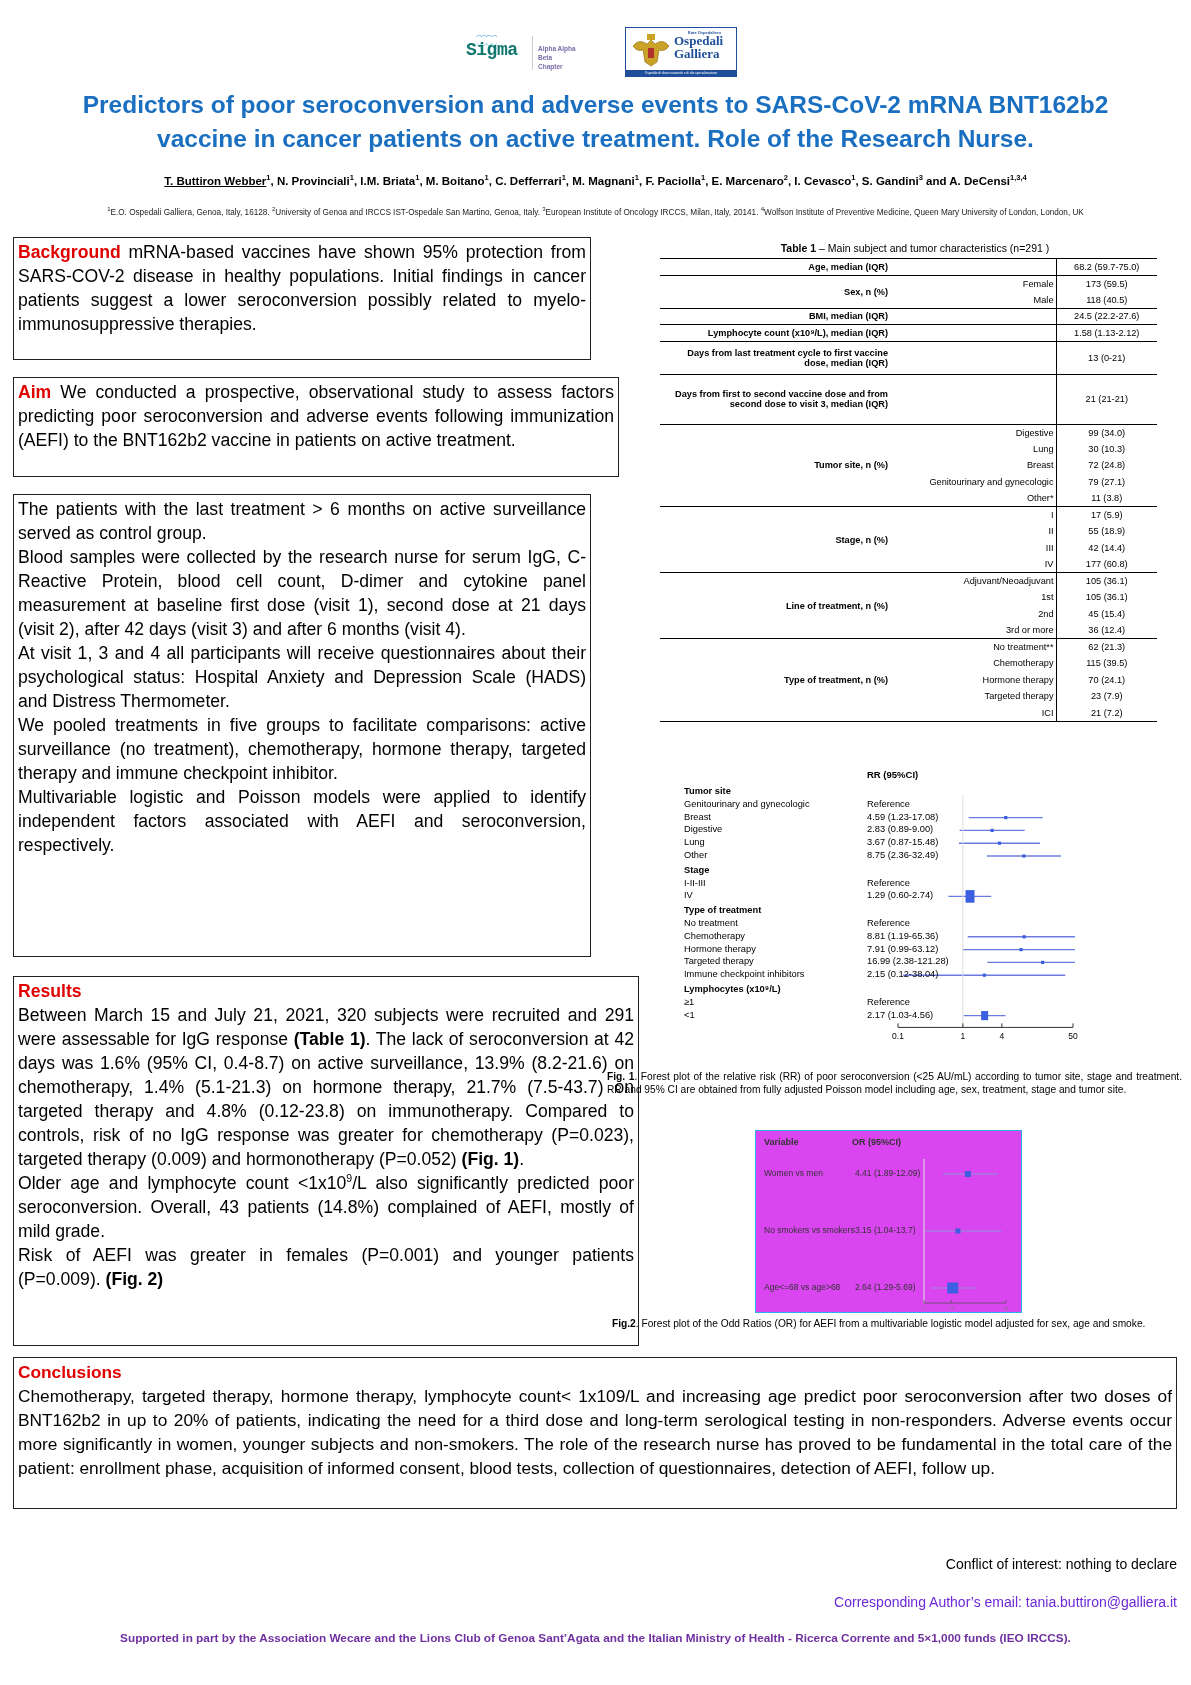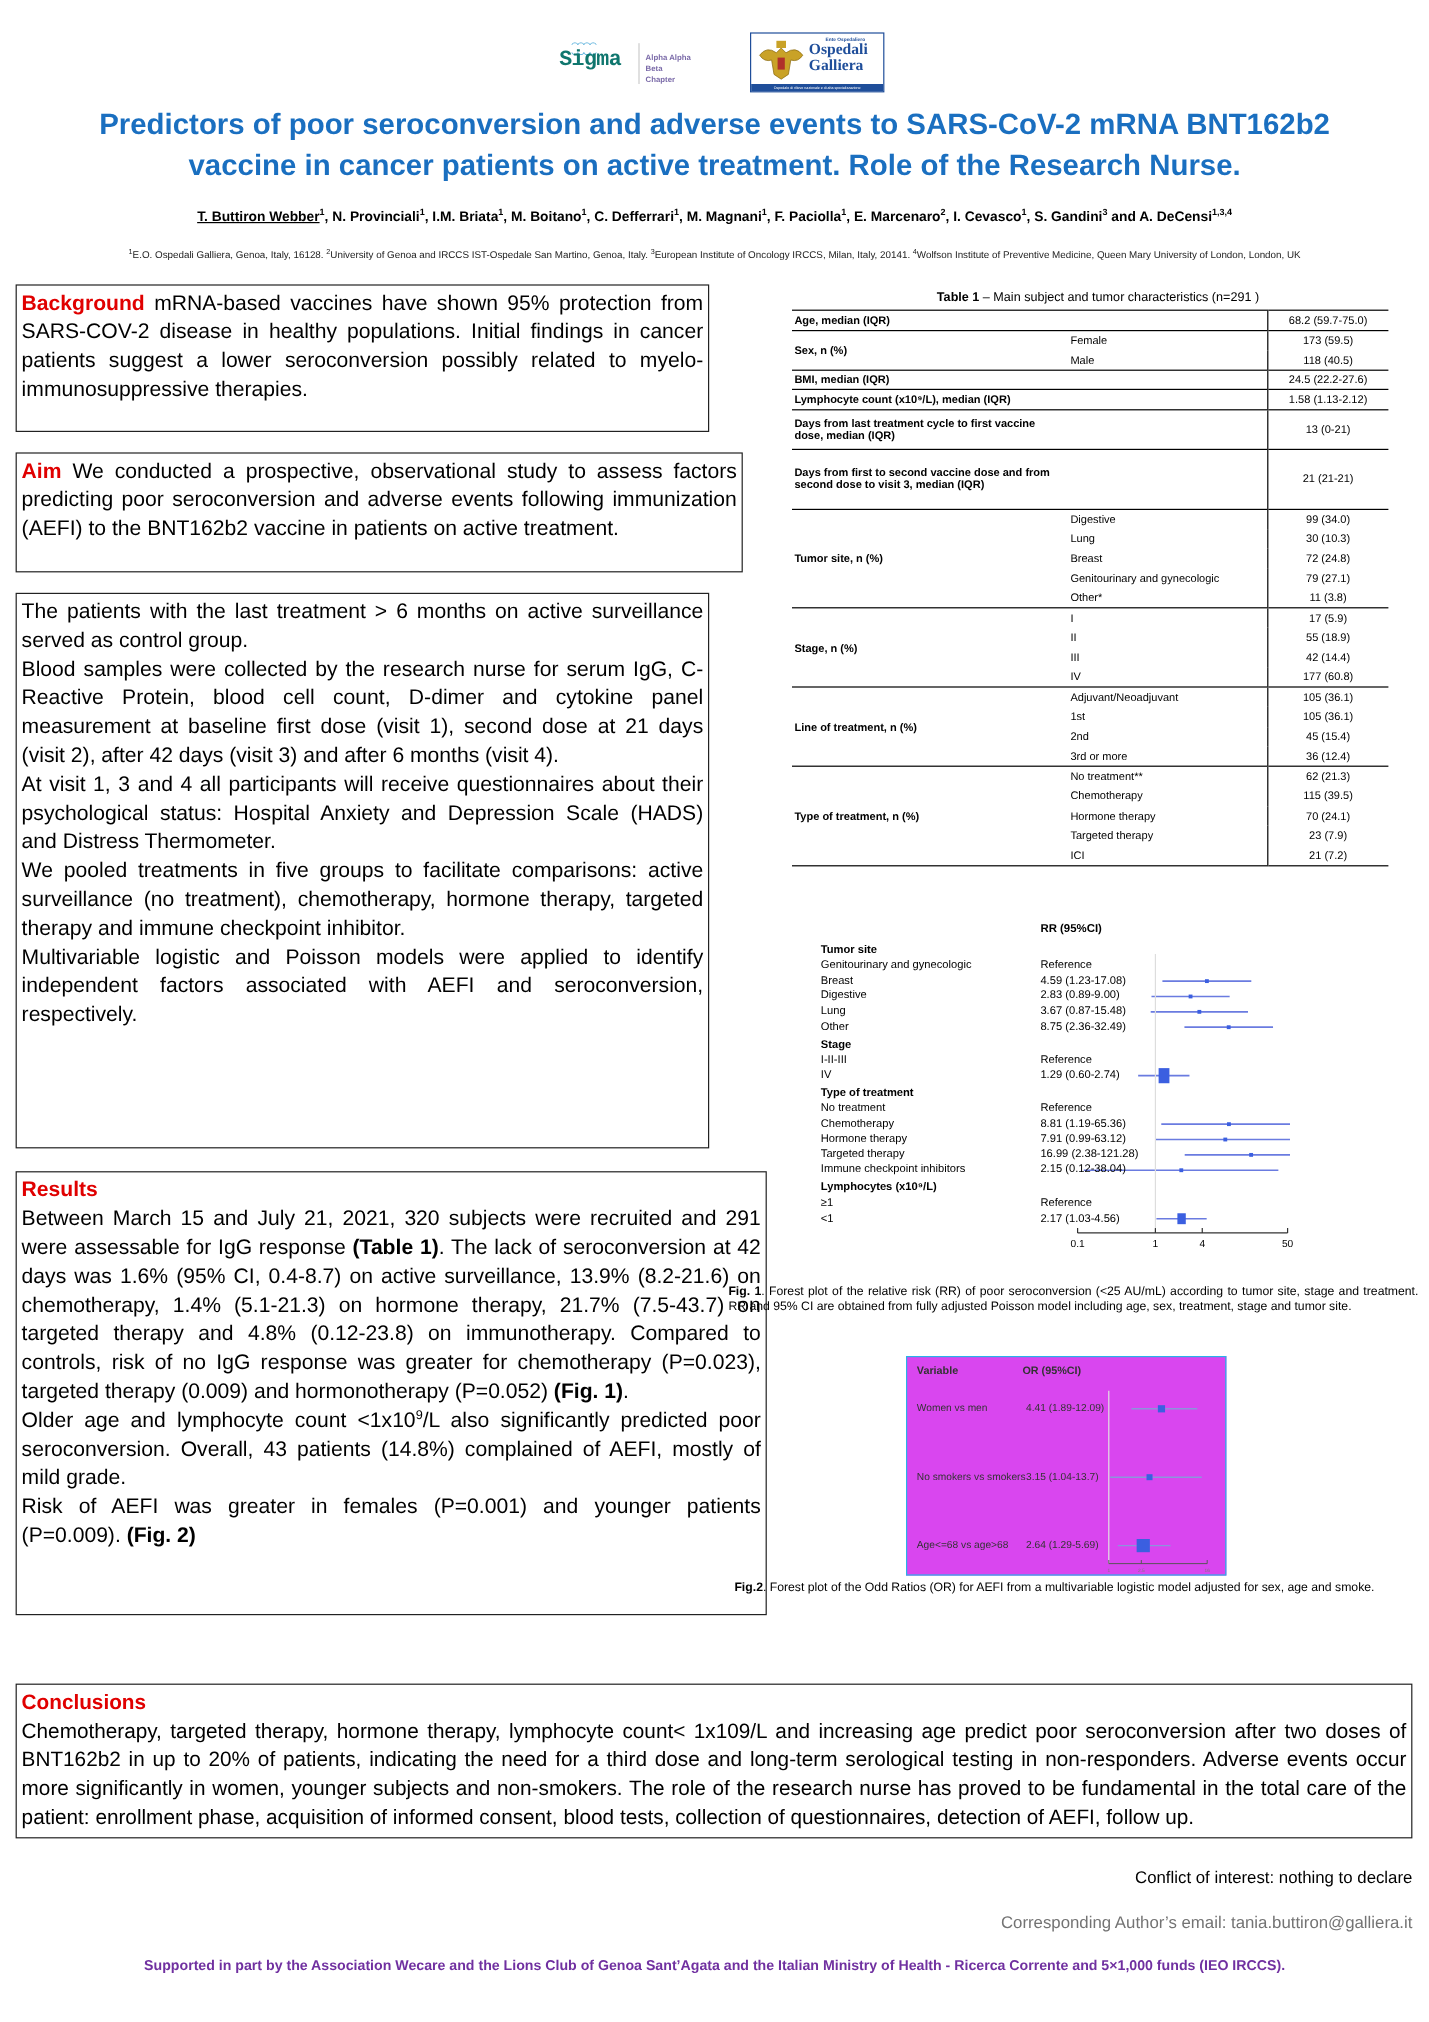--- a/index.html
+++ b/index.html
@@ -28,29 +28,29 @@
 
   
   .box { position: absolute; border: 1.5px solid #222; padding: 2px 4px; font-size: 17.6px; line-height: 24px; text-align: justify; }
   .box .head { color: #e00000; font-weight: bold; }
   .box p { margin: 0; }
   .b-bg { left: 13px; top: 237px; width: 578px; height: 123px; }
   .b-aim { left: 13px; top: 377px; width: 606px; height: 100px; }
   .b-pm { left: 13px; top: 494px; width: 578px; height: 463px; }
   .b-res { left: 13px; top: 976px; width: 626px; height: 370px; }
   .b-res .head { display: block; }
-  .b-conc { left: 13px; top: 1403px; width: 1164px; height: 129px; font-size: 17.3px; line-height: 24px; }
+  .b-conc { left: 13px; top: 1357px; width: 1164px; height: 152px; font-size: 17.3px; line-height: 24px; }
   .b-conc .head { display: block; }
   sup { font-size: 0.6em; vertical-align: super; line-height: 0; }
 
   
   .tbl-cap { left: 665px; top: 242px; width: 500px; text-align: center; font-size: 10.5px; }
   .tbl-cap b { font-weight: bold; }
   .tbl { position: absolute; left: 660px; top: 258px; width: 497px; border-collapse: collapse; font-size: 9.2px; }
-  .tbl td { padding: 0 2px; vertical-align: middle; height: 16.5px; }
+  .tbl td { padding: 0 2px; vertical-align: middle; height: 16.5px; text-align: right; }
   .tbl td.lbl { width: 230px; font-weight: bold; }
   .tbl td.sub { width: 166px; }
   .tbl td.val { width: 101px; text-align: center; border-left: 1.2px solid #000; }
   .tbl tr.top td { border-top: 1.2px solid #000; }
   .tbl tr.last td { border-bottom: 1.2px solid #000; }
 
   
   .fp1 { left: 680px; top: 765px; width: 420px; height: 300px; }
   .fp1 .row { position: absolute; left: 4px; font-size: 9.3px; line-height: 12px; white-space: nowrap; }
   .fp1 .hdr { font-weight: bold; }
@@ -61,21 +61,21 @@
   .cap1 b { font-weight: bold; }
 
   
   .fp2 { left: 755px; top: 1130px; width: 267px; height: 183px; border: 1.5px solid #2ab0e8; background: #d946ef; }
   .fp2 .t { position: absolute; font-size: 8.5px; color: #333; white-space: nowrap; }
   .fp2 .th { position: absolute; font-size: 9px; font-weight: bold; color: #333; }
   .cap2 { left: 612px; top: 1317px; width: 570px; font-size: 10.2px; line-height: 13px; }
   .cap2 b { font-weight: bold; }
 
   .coi { right: 14px; top: 1556px; font-size: 14px; text-align: right; }
-  .email { right: 14px; top: 1594px; font-size: 14px; color: #737373; text-align: center; }
+  .email { right: 14px; top: 1594px; font-size: 14px; color: #6d28d9; text-align: center; }
   .support { left: 0; top: 1631px; width: 1191px; text-align: center; font-size: 11.8px; font-weight: bold; color: #7030a0; }
 </style>
 </head>
 <body>
 
 <div class="abs logo-sigma">
   <span class="sigma-wave">⁐⁐⁐⁐</span>
   <span class="sigma-word">Sigma</span>
   <span class="sigma-sep"></span>
   <span class="sigma-chapter">

